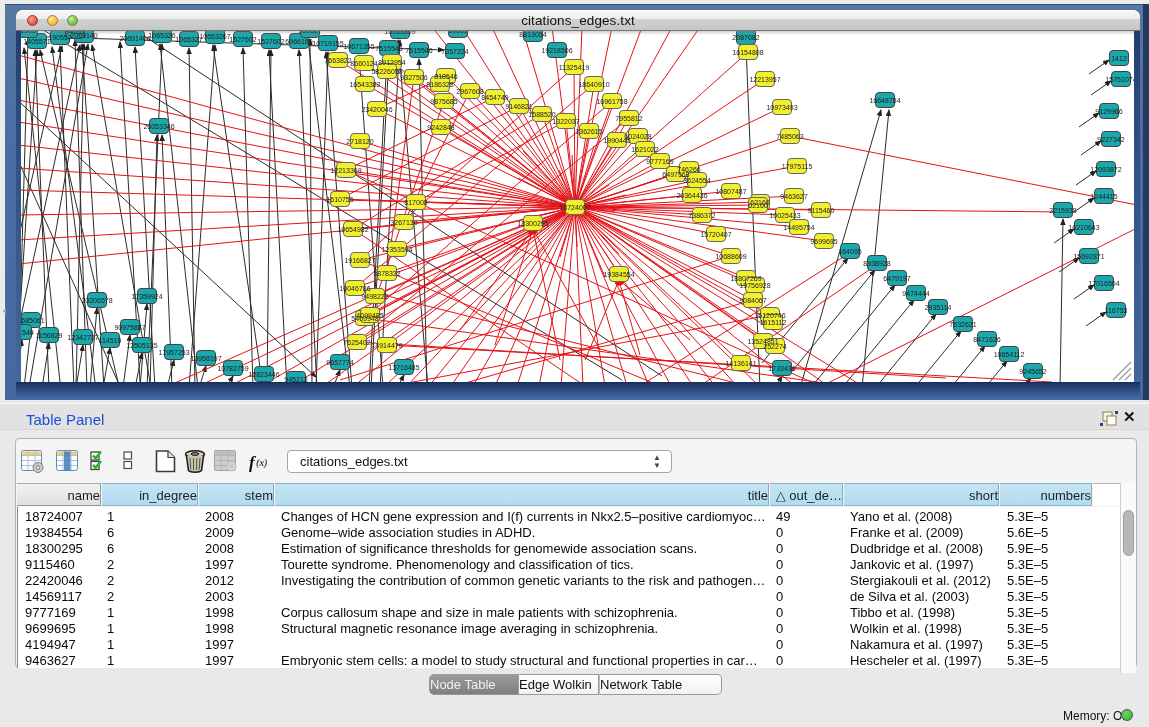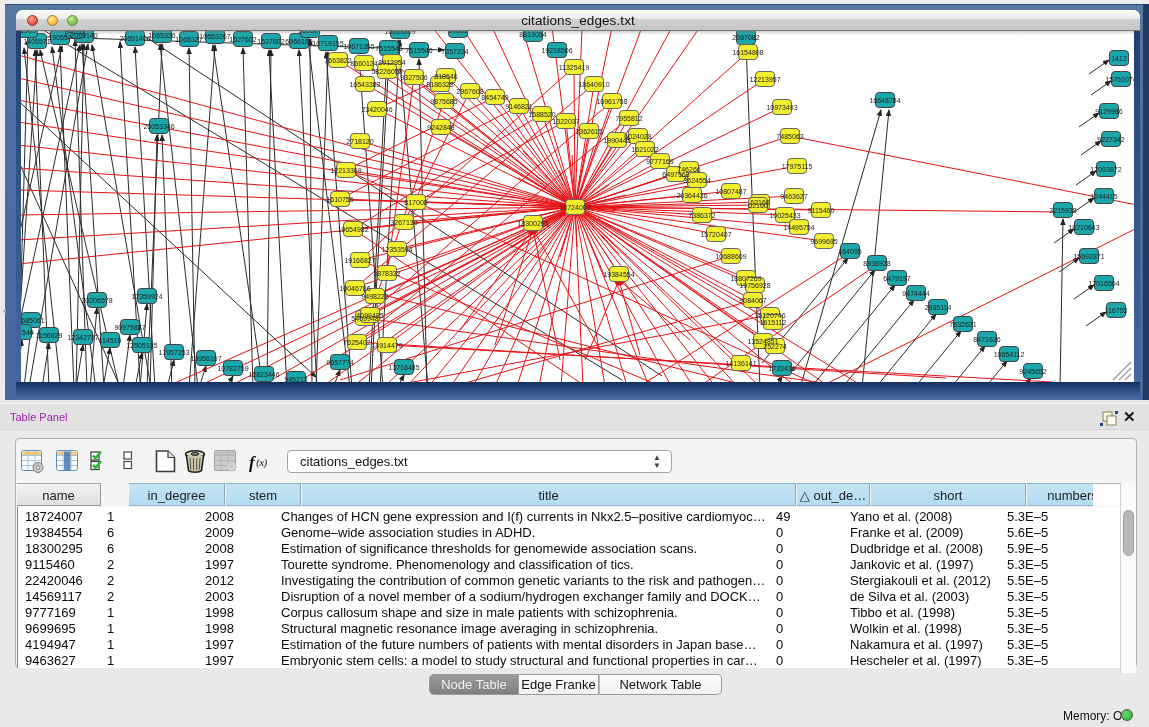--- a/index.html
+++ b/index.html
@@ -25,45 +25,45 @@
 #graph line.k { stroke:#2b2b2b; stroke-width:1; }
 #graph rect.t { fill:#1ba8ac; stroke:#444; stroke-width:1; }
 #graph rect.y { fill:#f2ef2e; stroke:#666; stroke-width:1; }
 #graph g.lb text { font-size:7px; fill:#1c1c1c; text-anchor:middle;
   font-family:"Liberation Sans",sans-serif; }
 #tpanel { position:absolute; left:0; top:400px; width:1149px; height:327px;
   background:#e9e9e9; }
 #tpbar { position:absolute; left:0; top:3px; width:1149px; height:27px; background:#e2e2e2;
   border-top:1px solid #f8f8f8; border-bottom:1px solid #d6d6d6; }
 #caret { position:absolute; left:569px; top:1px; width:12px; height:5px; overflow:hidden; z-index:5; }
-#tptitle { position:absolute; left:10px; top:11px; font-size:11px; color:#a21caf; }
+#tptitle { position:absolute; left:26px; top:11px; font-size:15px; color:#1d4ed8; }
 #float { position:absolute; left:1100px; top:11px; }
 #closex { position:absolute; left:1123px; top:8px; font-size:15px; font-weight:bold; color:#111; }
 #inner { position:absolute; left:15px; top:38px; width:1122px; height:230px;
   background:#f4f4f4; border:1px solid #b2b2b2; border-radius:4px; }
 #combo { position:absolute; left:287px; top:50px; width:385px; height:23px; background:#fff;
   border:1px solid #a5a5a5; border-radius:4px; font-size:13px; color:#111;
   line-height:21px; padding-left:12px; }
 #combo .arr { position:absolute; right:10px; top:3px; font-size:8px; color:#444; line-height:8px; }
 #thead { position:absolute; left:0px; top:83px; width:1149px; height:24px; }
-.hc { position:absolute; top:0; height:23px; text-align:center; font-size:13px; color:#222;
+.hc { position:absolute; top:0; height:23px; text-align:right; font-size:13px; color:#222;
   line-height:23px; border-right:1px solid #93a8b4; }
 .hc.b { background:linear-gradient(180deg,#c4e4f4,#b1dcf1);
-  border-top:1px solid #8fb2c4; border-bottom:1px solid #8fb2c4;margin-left:27px; }
+  border-top:1px solid #8fb2c4; border-bottom:1px solid #8fb2c4; }
 .hc.g { background:linear-gradient(180deg,#f2f2f2,#dfdfdf);
   border-top:1px solid #aaa; border-bottom:1px solid #9a9a9a; border-right:1px solid #9a9a9a; }
 #tbody { position:absolute; left:17px; top:107px; width:1103px; height:161px; background:#fff; border-left:1px solid #888; }
 .row { position:absolute; left:0; width:1149px; height:16px; font-size:13px; color:#0a0a0a; }
 .row span { position:absolute; top:1px; white-space:nowrap; }
 #sbar { position:absolute; left:1120px; top:83px; width:16px; height:190px;
   background:#fafafa; border-left:1px solid #cfcfcf; }
 #sthumb { position:absolute; left:2px; top:27px; width:11px; height:46px; background:#b8b8b8;
   border:1px solid #9e9e9e; border-radius:6px; }
 #tabs { position:absolute; left:429px; top:274px; height:21px; font-size:13px; }
-#tabs .seg { position:absolute; top:0; height:21px; line-height:20px; text-align:center;
+#tabs .seg { position:absolute; top:0; height:21px; line-height:20px; text-align:left;
   border:1px solid #9a9a9a; color:#111; background:linear-gradient(180deg,#fff,#f1f1f1); }
 #memory { position:absolute; left:1063px; top:309px; font-size:12px; color:#111; }
 #memled { position:absolute; left:1121px; top:309px; width:12px; height:12px; border-radius:50%;
   background:radial-gradient(circle at 40% 35%,#63d963,#2fb42f); border:1px solid #555; }
 .collapser { position:absolute; left:0px; top:308px; width:0; height:0;
   border:3px solid transparent; border-right:3px solid #9a9a9a; }
 </style></head><body>
 <div id="desktop"></div>
 <div id="rstrip"></div>
 <div class="collapser"></div>
@@ -738,21 +738,20 @@
         <span style="left:205px">2012</span>
         <span style="left:281px">Investigating the contribution of common genetic variants to the risk and pathogen…</span>
         <span style="left:776px">0</span>
         <span style="left:850px">Stergiakouli et al. (2012)</span>
         <span style="left:1007px">5.5E–5</span>
       </div>
 <div class="row" style="top:188px">
         <span style="left:25px">14569117</span>
         <span style="left:107px">2</span>
         <span style="left:205px">2003</span>
-        <span style="left:281px">Disruption of a novel member of a sodium/hydrogen exchanger family and DOCK…</span>
         <span style="left:776px">0</span>
         <span style="left:850px">de Silva et al. (2003)</span>
         <span style="left:1007px">5.3E–5</span>
       </div>
 <div class="row" style="top:204px">
         <span style="left:25px">9777169</span>
         <span style="left:107px">1</span>
         <span style="left:205px">1998</span>
         <span style="left:281px">Corpus callosum shape and size in male patients with schizophrenia.</span>
         <span style="left:776px">0</span>
@@ -765,37 +764,36 @@
         <span style="left:205px">1998</span>
         <span style="left:281px">Structural magnetic resonance image averaging in schizophrenia.</span>
         <span style="left:776px">0</span>
         <span style="left:850px">Wolkin et al. (1998)</span>
         <span style="left:1007px">5.3E–5</span>
       </div>
 <div class="row" style="top:236px">
         <span style="left:25px">4194947</span>
         <span style="left:107px">1</span>
         <span style="left:205px">1997</span>
-        <span style="left:281px">Estimation of the future numbers of patients with mental disorders in Japan base…</span>
         <span style="left:776px">0</span>
         <span style="left:850px">Nakamura et al. (1997)</span>
         <span style="left:1007px">5.3E–5</span>
       </div>
 <div class="row" style="top:252px">
         <span style="left:25px">9463627</span>
         <span style="left:107px">1</span>
         <span style="left:205px">1997</span>
         <span style="left:281px">Embryonic stem cells: a model to study structural and functional properties in car…</span>
         <span style="left:776px">0</span>
         <span style="left:850px">Hescheler et al. (1997)</span>
         <span style="left:1007px">5.3E–5</span>
       </div>
   </div>
   <div id="sbar">
       <div id="sthumb"></div>
     </div>
   <div id="tabs">
     <div class="seg" style="left:0;width:90px;border-radius:5px 0 0 5px;background:linear-gradient(180deg,#9b9b9b,#7f7f7f);color:#f2f2f2">Node Table</div>
-    <div class="seg" style="left:90px;width:80px;border-left:none">Edge Franke</div>
+    <div class="seg" style="left:90px;width:80px;border-left:none">Edge Wolkin</div>
     <div class="seg" style="left:170px;width:123px;border-left:1px solid #bbb;border-radius:0 5px 5px 0">Network Table</div>
   </div>
   <div id="memory">Memory: OK</div>
   <div id="memled"></div>
 </div>
 </body></html>

